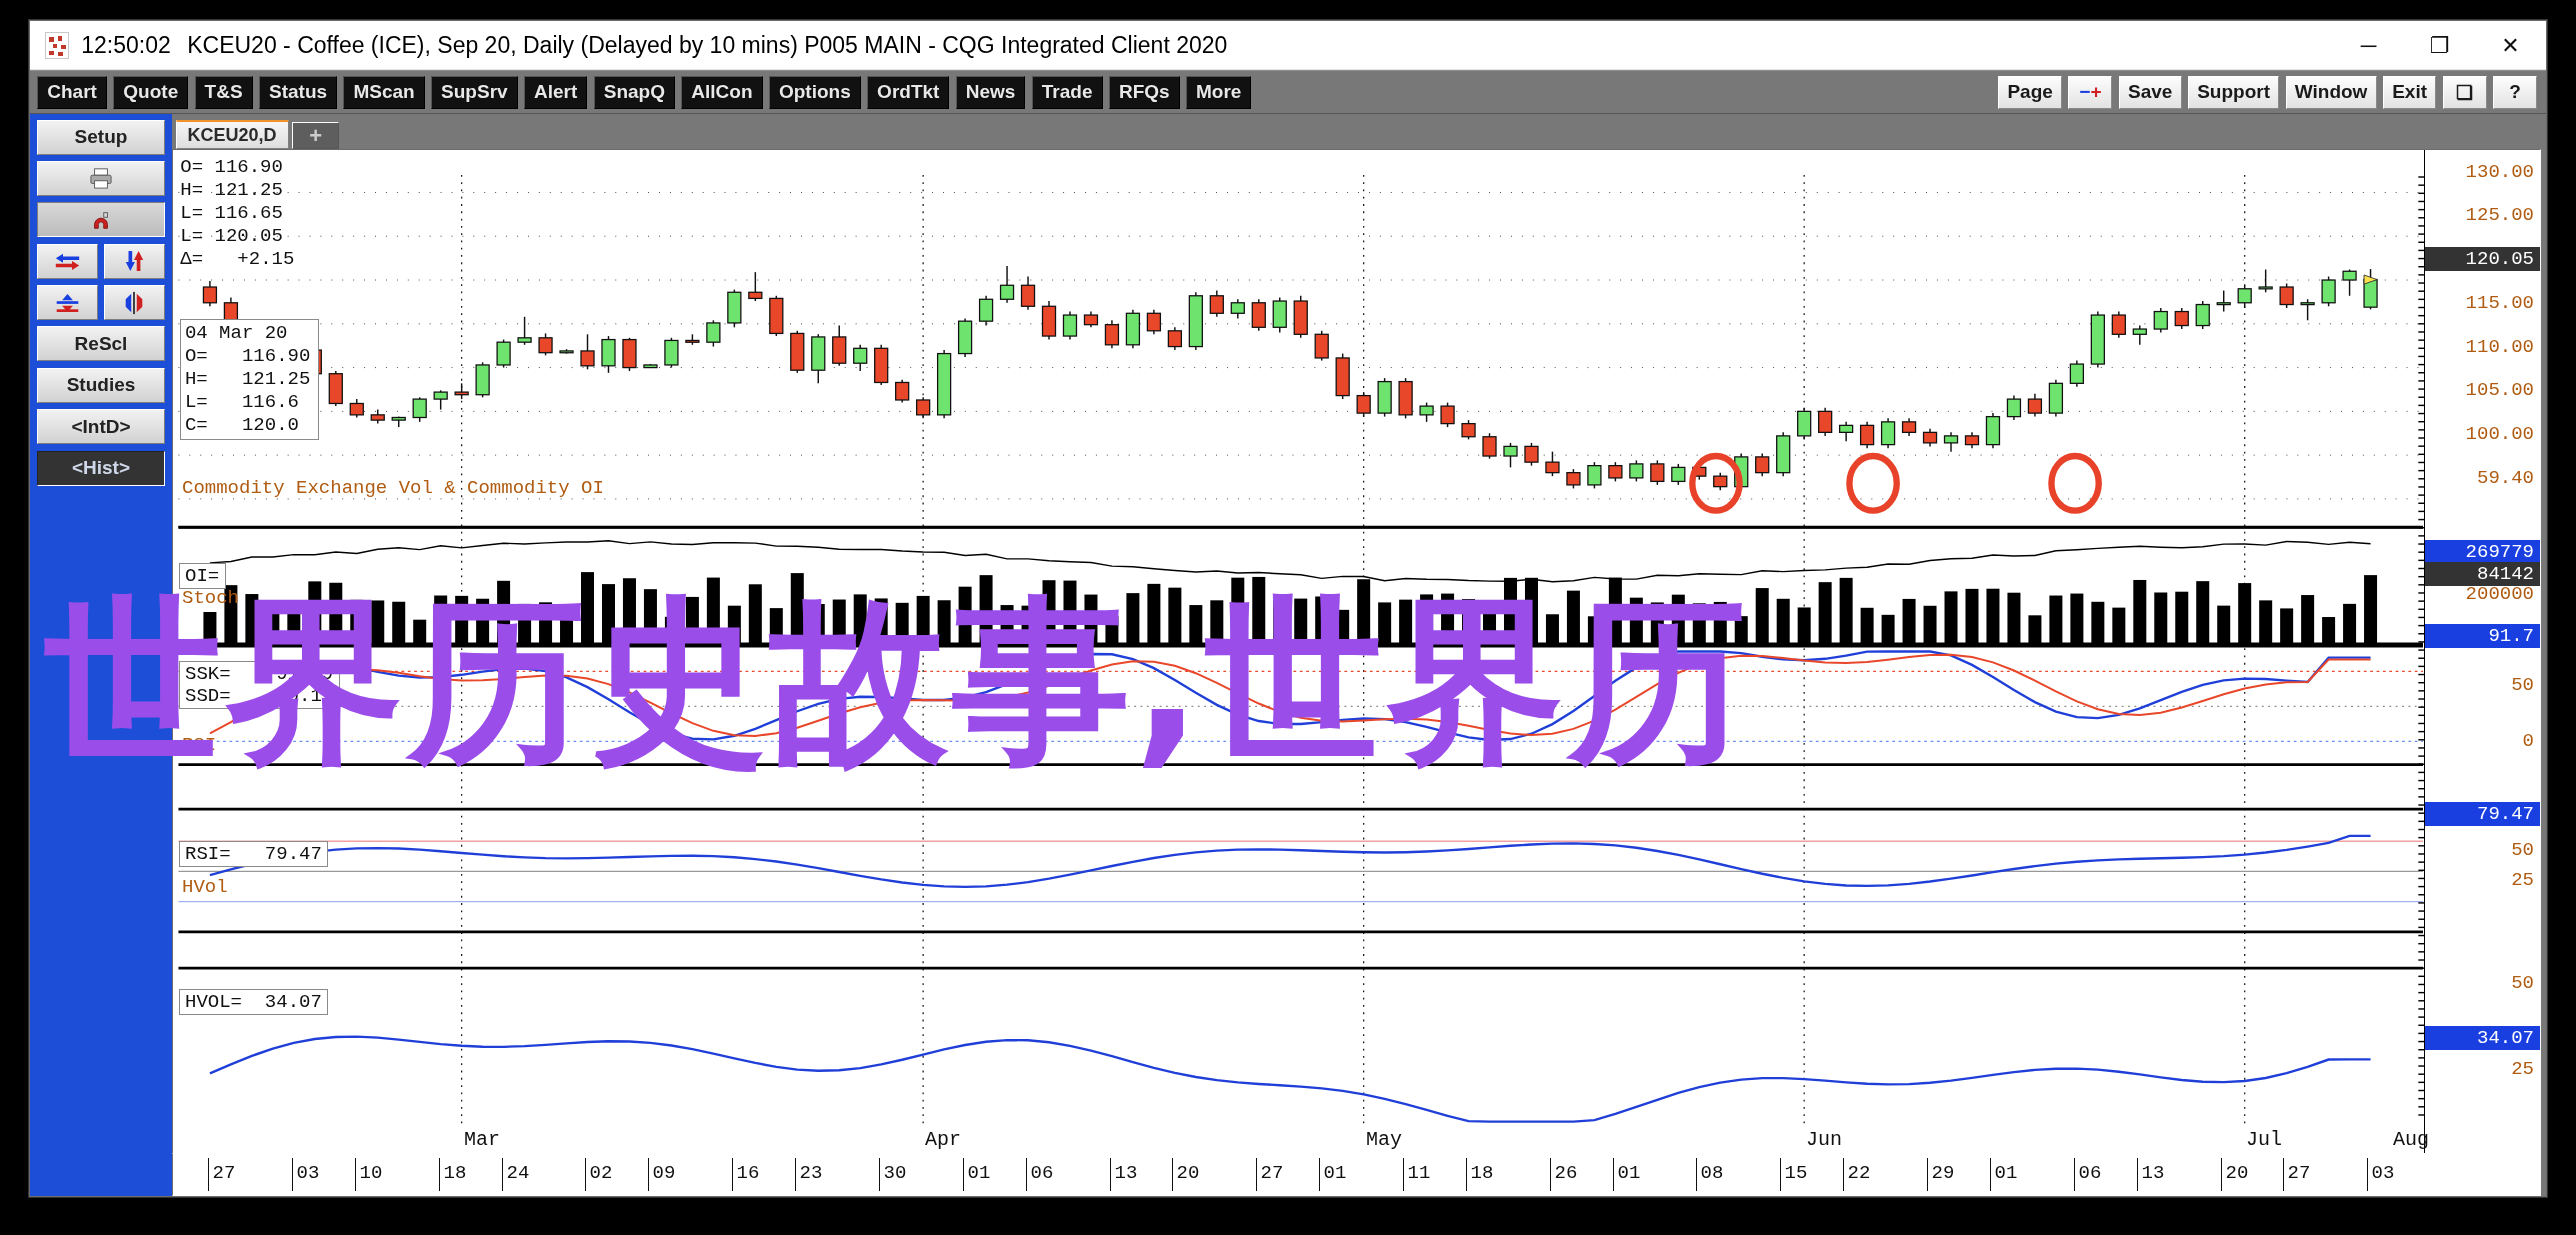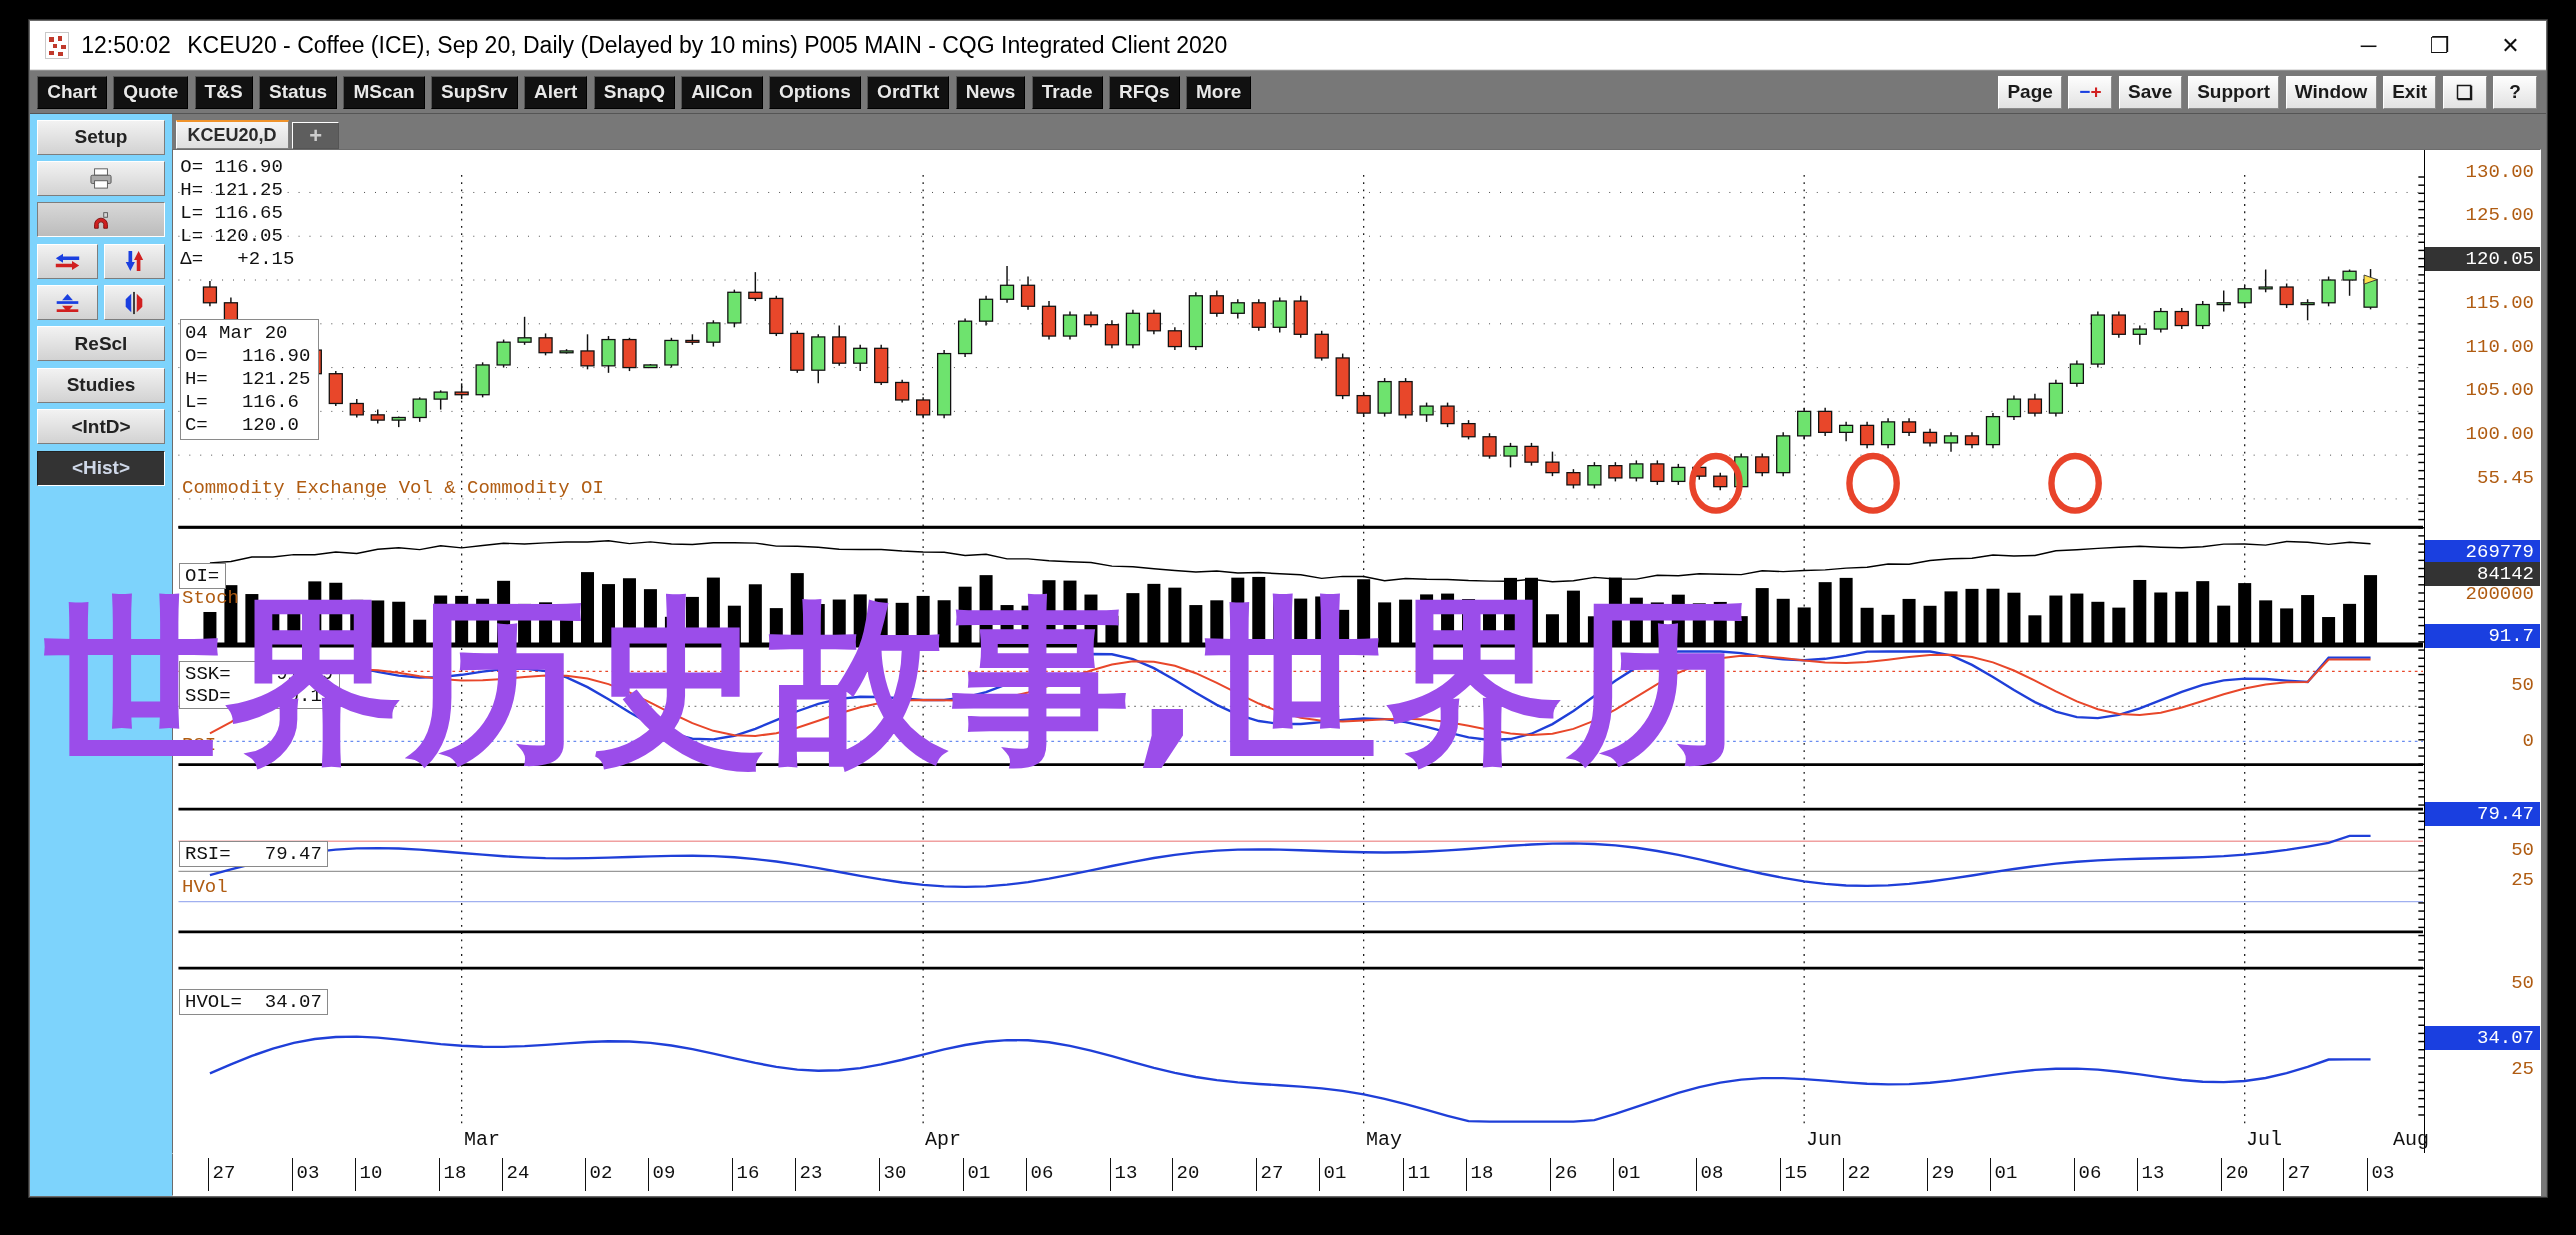--- a/index.html
+++ b/index.html
@@ -52,21 +52,21 @@
     display:flex;align-items:center;justify-content:center;
     padding:0 8.2px; margin-left:6.4px; min-width:44px; white-space:nowrap;
   }
   #toolbar-right{position:absolute;right:9px;top:4.5px;display:flex;}
 
   
   #body{flex:1 1 auto;display:flex;background:#787878;overflow:hidden;}
 
   
   #rail{
-    flex:0 0 142px; background:#7dd3fc; padding:5.5px 7.3px 0 7.3px;
+    flex:0 0 142px; background:#1d4ed8; padding:5.5px 7.3px 0 7.3px;
     display:flex;flex-direction:column;gap:6.4px;
   }
   .rail-btn{
     height:35px; background:linear-gradient(#f2f2f2,#d2d2d2);
     border:1.8px solid; border-color:#ffffff #7d7d7d #7d7d7d #ffffff;
     display:flex;align-items:center;justify-content:center;
     font-size:19px;font-weight:bold;color:#222;
   }
   .rail-btn.pressed{
     background:#333; color:#cfd8e8;
@@ -779,21 +779,21 @@
               <line x1="7" y1="1030.4230366492147" x2="14" y2="1030.4230366492147" stroke="#000" stroke-width="1.6"></line>
               <line x1="7" y1="1039.4230366492147" x2="14" y2="1039.4230366492147" stroke="#000" stroke-width="1.6"></line>
             </svg>
             <div class="sc-tick" style="top: 21.5px;">130.00</div>
             <div class="sc-tick" style="top: 65px;">125.00</div>
             <div class="sc-hl dark" style="top: 109px;">120.05</div>
             <div class="sc-tick" style="top: 153px;">115.00</div>
             <div class="sc-tick" style="top: 197px;">110.00</div>
             <div class="sc-tick" style="top: 240px;">105.00</div>
             <div class="sc-tick" style="top: 284px;">100.00</div>
-            <div class="sc-tick" style="top: 328px;">55.45</div>
+            <div class="sc-tick" style="top: 328px;">59.40</div>
             <div class="sc-tick" style="top: 382px; margin-top: 43px;">300000</div>
             <div class="sc-hl blue" style="top: 402px;">269779</div>
             <div class="sc-hl dark" style="top: 424px;">84142</div>
             <div class="sc-tick" style="top: 444px;">200000</div>
             <div class="sc-hl blue" style="top: 486px;">91.7</div>
             <div class="sc-tick" style="top: 535px;">50</div>
             <div class="sc-tick" style="top: 591px;">0</div>
             <div class="sc-hl blue" style="top: 664px;">79.47</div>
             <div class="sc-tick" style="top: 700px;">50</div>
             <div class="sc-tick" style="top: 730px;">25</div>

